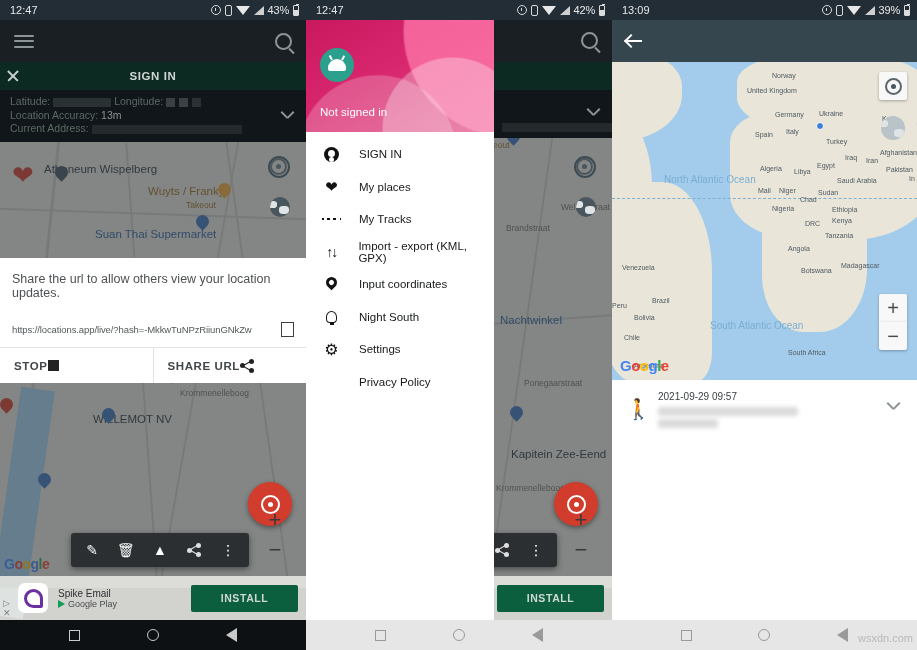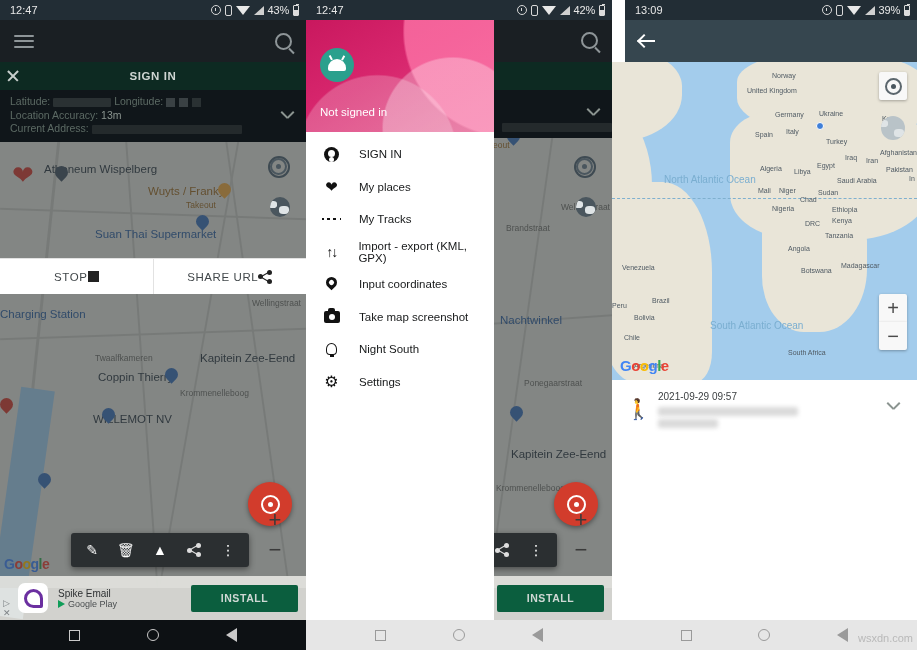--- a/index.html
+++ b/index.html
@@ -109,22 +109,22 @@
     background:#3d4e5c; color:#fff; height:36px; display:flex; align-items:center;
     justify-content:space-between; padding:0 14px 0 12px; font-size:15px; font-weight:bold;
   }
   .lc-body { background:#fff; padding:14px 12px 10px; }
   .lc-desc { color:#4d5153; font-size:12.5px; }
   .lc-url-row { display:flex; align-items:center; justify-content:space-between; margin-top:22px; }
   .lc-url { color:#53585a; font-size:9.5px; letter-spacing:-0.1px; }
   .copyic { width:13px;height:15px;border:1.6px solid #3d4043; position:relative; }
   .copyic:before{content:"";position:absolute;left:-4px;top:-3px;width:13px;height:15px;border:1.6px solid #3d4043;background:#fff;z-index:-1;}
   .lc-actions { background:#fff; border-top:1px solid #e2e2e2; display:flex; height:36px; }
-  .lc-btn { flex:1; display:flex; align-items:center; justify-content:center; padding:0 14px;
-            font-size:11.5px; font-weight:normal; color:#41474a; letter-spacing:0.6px; }
+  .lc-btn { flex:1; display:flex; align-items:center; justify-content:flex-start; padding:0 14px;
+            font-size:11.5px; font-weight:bold; color:#41474a; letter-spacing:0.6px; }
   .lc-btn + .lc-btn { border-left:1px solid #e2e2e2; }
   .sq-stop{width:11px;height:11px;background:#222;}
   .share-ic{position:relative;width:14px;height:14px;}
   .share-ic i{position:absolute;width:5px;height:5px;border-radius:50%;background:#222;}
   .share-ic i:nth-child(1){right:0;top:0;} .share-ic i:nth-child(2){left:0;top:4.5px;} .share-ic i:nth-child(3){right:0;bottom:0;}
   .share-ic s{position:absolute;height:1.4px;background:#222;width:10px;left:2px;top:4px;transform:rotate(-30deg);}
   .share-ic s.b{top:9px;transform:rotate(30deg);}
 
   
   .adbar {
@@ -344,20 +344,27 @@
         <span style="color:#8a948f;">13m</span>
       </div>
       <div>
         <span>Current Address:</span>
         <span class="redact w3 redact-dark"></span>
       </div>
       <div class="chev"></div>
     </div>
 
     <div class="livecard">
+      <div class="lc-body">
+        <div class="lc-desc">Share the url to allow others view your location updates.</div>
+        <div class="lc-url-row">
+          <span class="lc-url">https://locations.app/live/?hash=-MkkwTuNPzRiiunGNkZw</span>
+          <span class="copyic"></span>
+        </div>
+      </div>
       <div class="lc-actions">
         <div class="lc-btn">
           <span>STOP</span>
           <span class="sq-stop"></span>
         </div>
         <div class="lc-btn">
           <span>SHARE URL</span>
           <span class="share-ic">
               <i></i>
               <i></i>
@@ -503,51 +510,49 @@
 
         <div class="dr-item">
           <span class="dr-ic">
               <span class="mapmark">
                 <b></b>
               </span>
             </span>
           <span class="dr-lbl">Input coordinates</span>
         </div>
 
-        <div class="dr-item">
-          <span class="dr-ic">
-              <span class="cam"></span>
-            </span>
-          <span class="dr-lbl">Take map screenshot</span>
-        </div>
 
         <div class="dr-item">
           <span class="dr-ic">
               <span class="bulb"></span>
             </span>
           <span class="dr-lbl">Night South</span>
         </div>
 
         <div class="dr-item">
           <span class="dr-ic" style="font-size:16px;">⚙</span>
           <span class="dr-lbl">Settings</span>
         </div>
 
+        <div class="dr-item">
+          <span class="dr-ic"></span>
+          <span class="dr-lbl">Privacy Policy</span>
+        </div>
 
       </div>
     </div>
 
     <div class="navbar">
       <span class="nav-sq"></span>
       <span class="nav-ci"></span>
       <span class="nav-tr"></span>
     </div>
   </div>
 
-  <div class="panel p3" style="background:#fff;padding-left:13px;">
+  <div class="panel p3" style="background:#fff;">
 
     <div class="statusbar">
       <span>13:09</span>
       <span class="sb-right">
         <span class="alarm"></span>
         <span class="vib"></span>
         <span class="wifi"></span>
         <span class="sig"></span>
         <span class="pct">39%</span>
         <span class="batt"></span>

